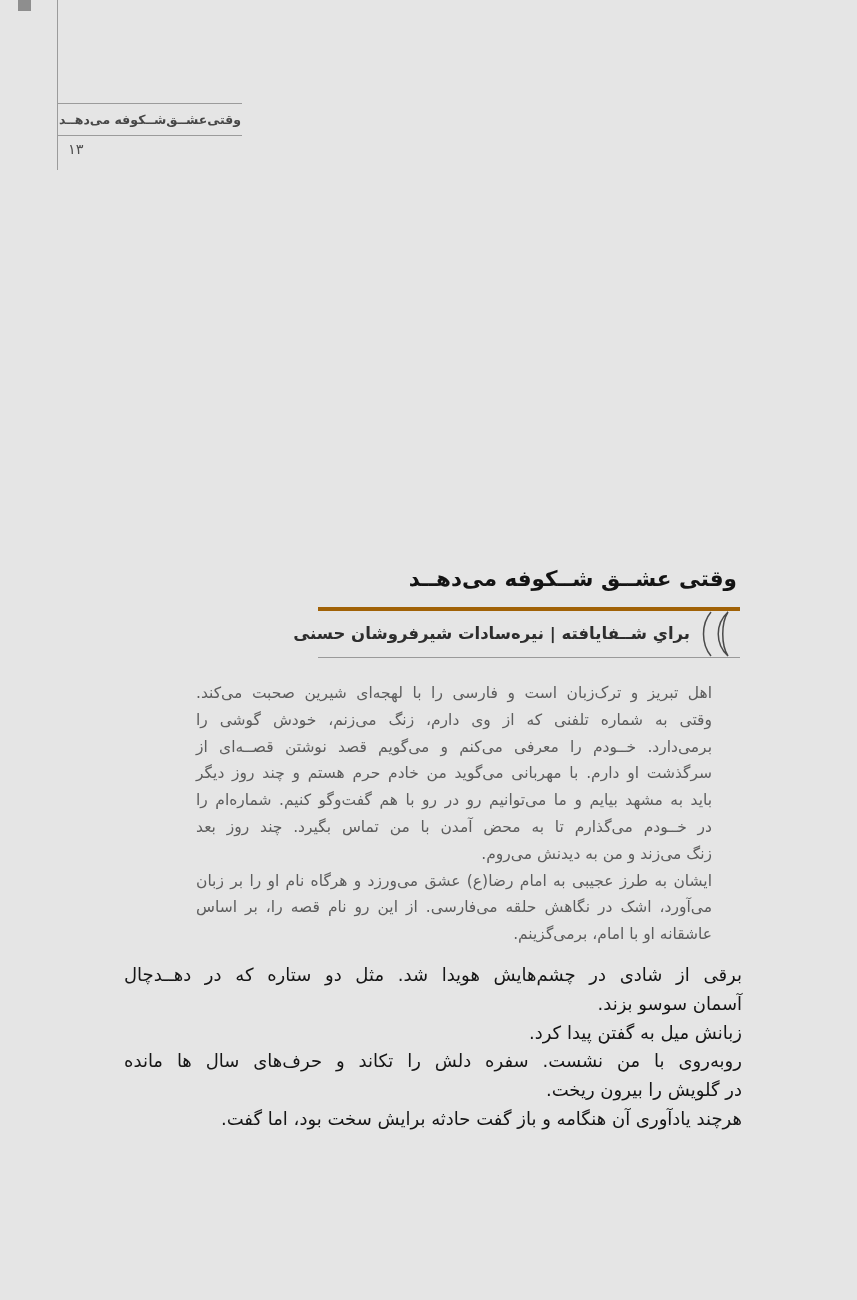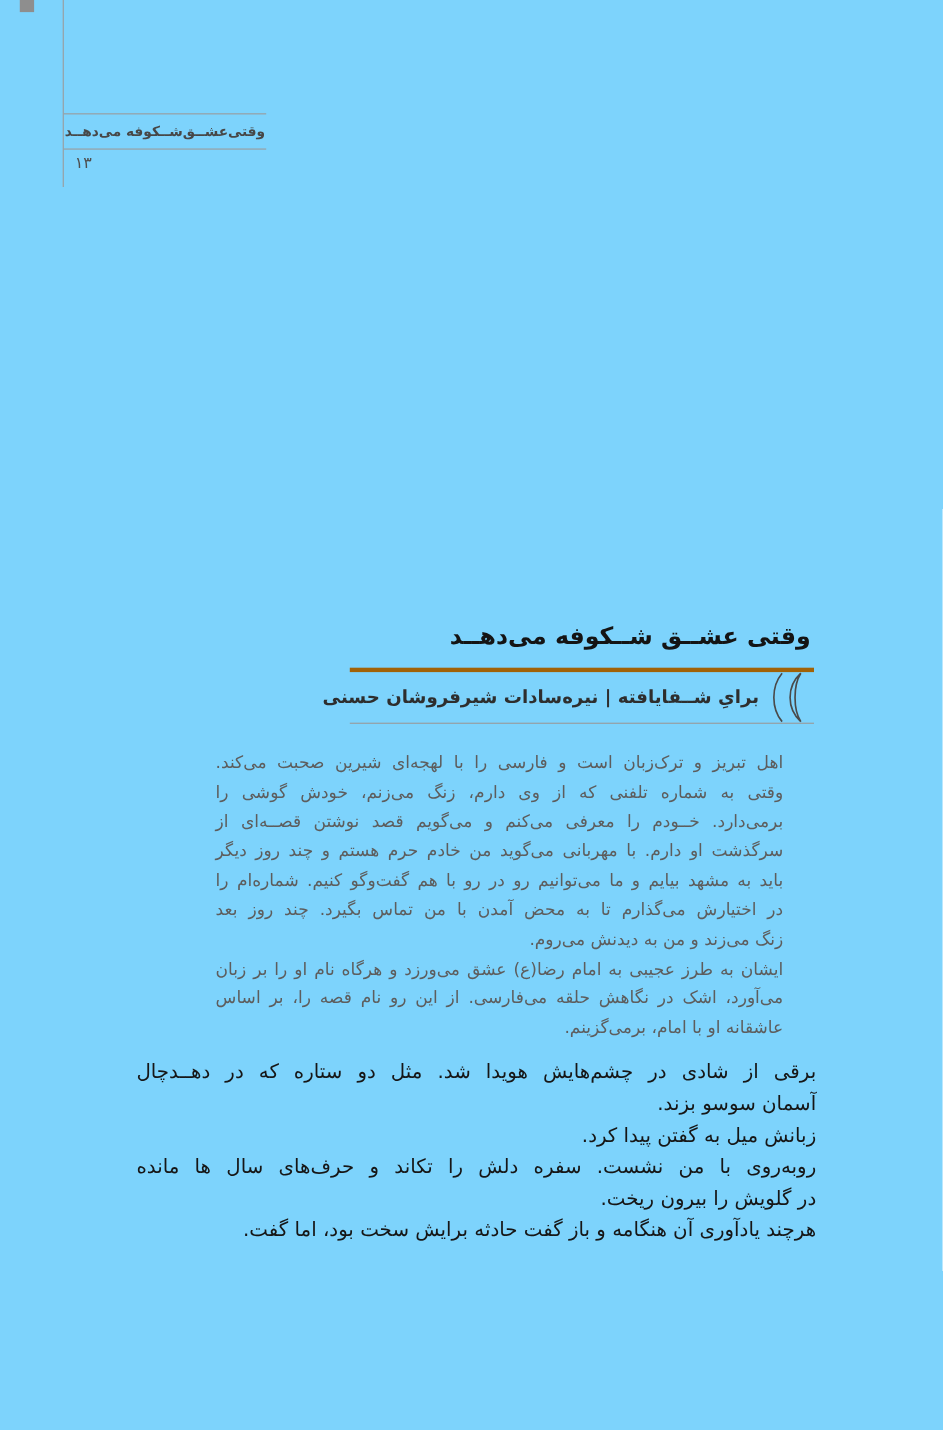--- a/index.html
+++ b/index.html
@@ -1,17 +1,17 @@
 <!DOCTYPE html>
 <html lang="fa"><head>
 <meta charset="utf-8">
 <style>
   html,body{margin:0;padding:0;background:#fff;}
   body{font-family:"DejaVu Sans",sans-serif;}
-  .canvas{position:relative;width:857px;height:1300px;background:#7dd3fc;overflow:hidden;}
+  .canvas{position:relative;width:857px;height:1300px;background:#e5e5e5;overflow:hidden;}
 
   .corner-tab{position:absolute;left:18px;top:0;width:13px;height:11px;background:#8e8e8e;}
   .margin-vline{position:absolute;left:57px;top:0;width:1px;height:170px;background:#9b9b9b;}
 
   .running-header{position:absolute;left:58px;top:103px;width:184px;
     border-top:1px solid #9b9b9b;border-bottom:1px solid #9b9b9b;
     height:31px;line-height:31px;text-align:center;
     font-size:12.5px;font-weight:bold;color:#474747;direction:rtl;white-space:nowrap;}
   .page-number{position:absolute;left:68px;top:141px;font-size:14.5px;color:#4f4f4f;direction:rtl;}
 
@@ -55,21 +55,21 @@
     </svg>
     <div class="subtitle-text">برایِ شــفایافته | نیره‌سادات شیرفروشان حسنی</div>
   </div>
 
   <div class="intro-block">
       <div class="line">اهل تبریز و ترک‌زبان است و فارسی را با لهجه‌ای شیرین صحبت می‌کند.</div>
       <div class="line">وقتی به شماره تلفنی که از وی دارم، زنگ می‌زنم، خودش گوشی را</div>
       <div class="line">برمی‌دارد. خــودم را معرفی می‌کنم و می‌گویم قصد نوشتن قصــه‌ای از</div>
       <div class="line">سرگذشت او دارم. با مهربانی می‌گوید من خادم حرم هستم و چند روز دیگر</div>
       <div class="line">باید به مشهد بیایم و ما می‌توانیم رو در رو با هم گفت‌وگو کنیم. شماره‌ام را</div>
-      <div class="line">در اختیارش می‌گذارم تا به محض آمدن با من تماس بگیرد. چند روز بعد</div>
+      <div class="line">در خــودم می‌گذارم تا به محض آمدن با من تماس بگیرد. چند روز بعد</div>
       <div class="line line-end">زنگ می‌زند و من به دیدنش می‌روم.</div>
       <div class="line">ایشان به طرز عجیبی به امام رضا(ع) عشق می‌ورزد و هرگاه نام او را بر زبان</div>
       <div class="line">می‌آورد، اشک در نگاهش حلقه می‌فارسی. از این رو نام قصه را، بر اساس</div>
       <div class="line line-end">عاشقانه او با امام، برمی‌گزینم.</div>
     </div>
 
   <div class="story-block">
       <div class="line">برقی از شادی در چشم‌هایش هویدا شد. مثل دو ستاره که در دهــد‌چال</div>
       <div class="line line-end">آسمان سوسو بزند.</div>
       <div class="line line-end">زبانش میل به گفتن پیدا کرد.</div>

